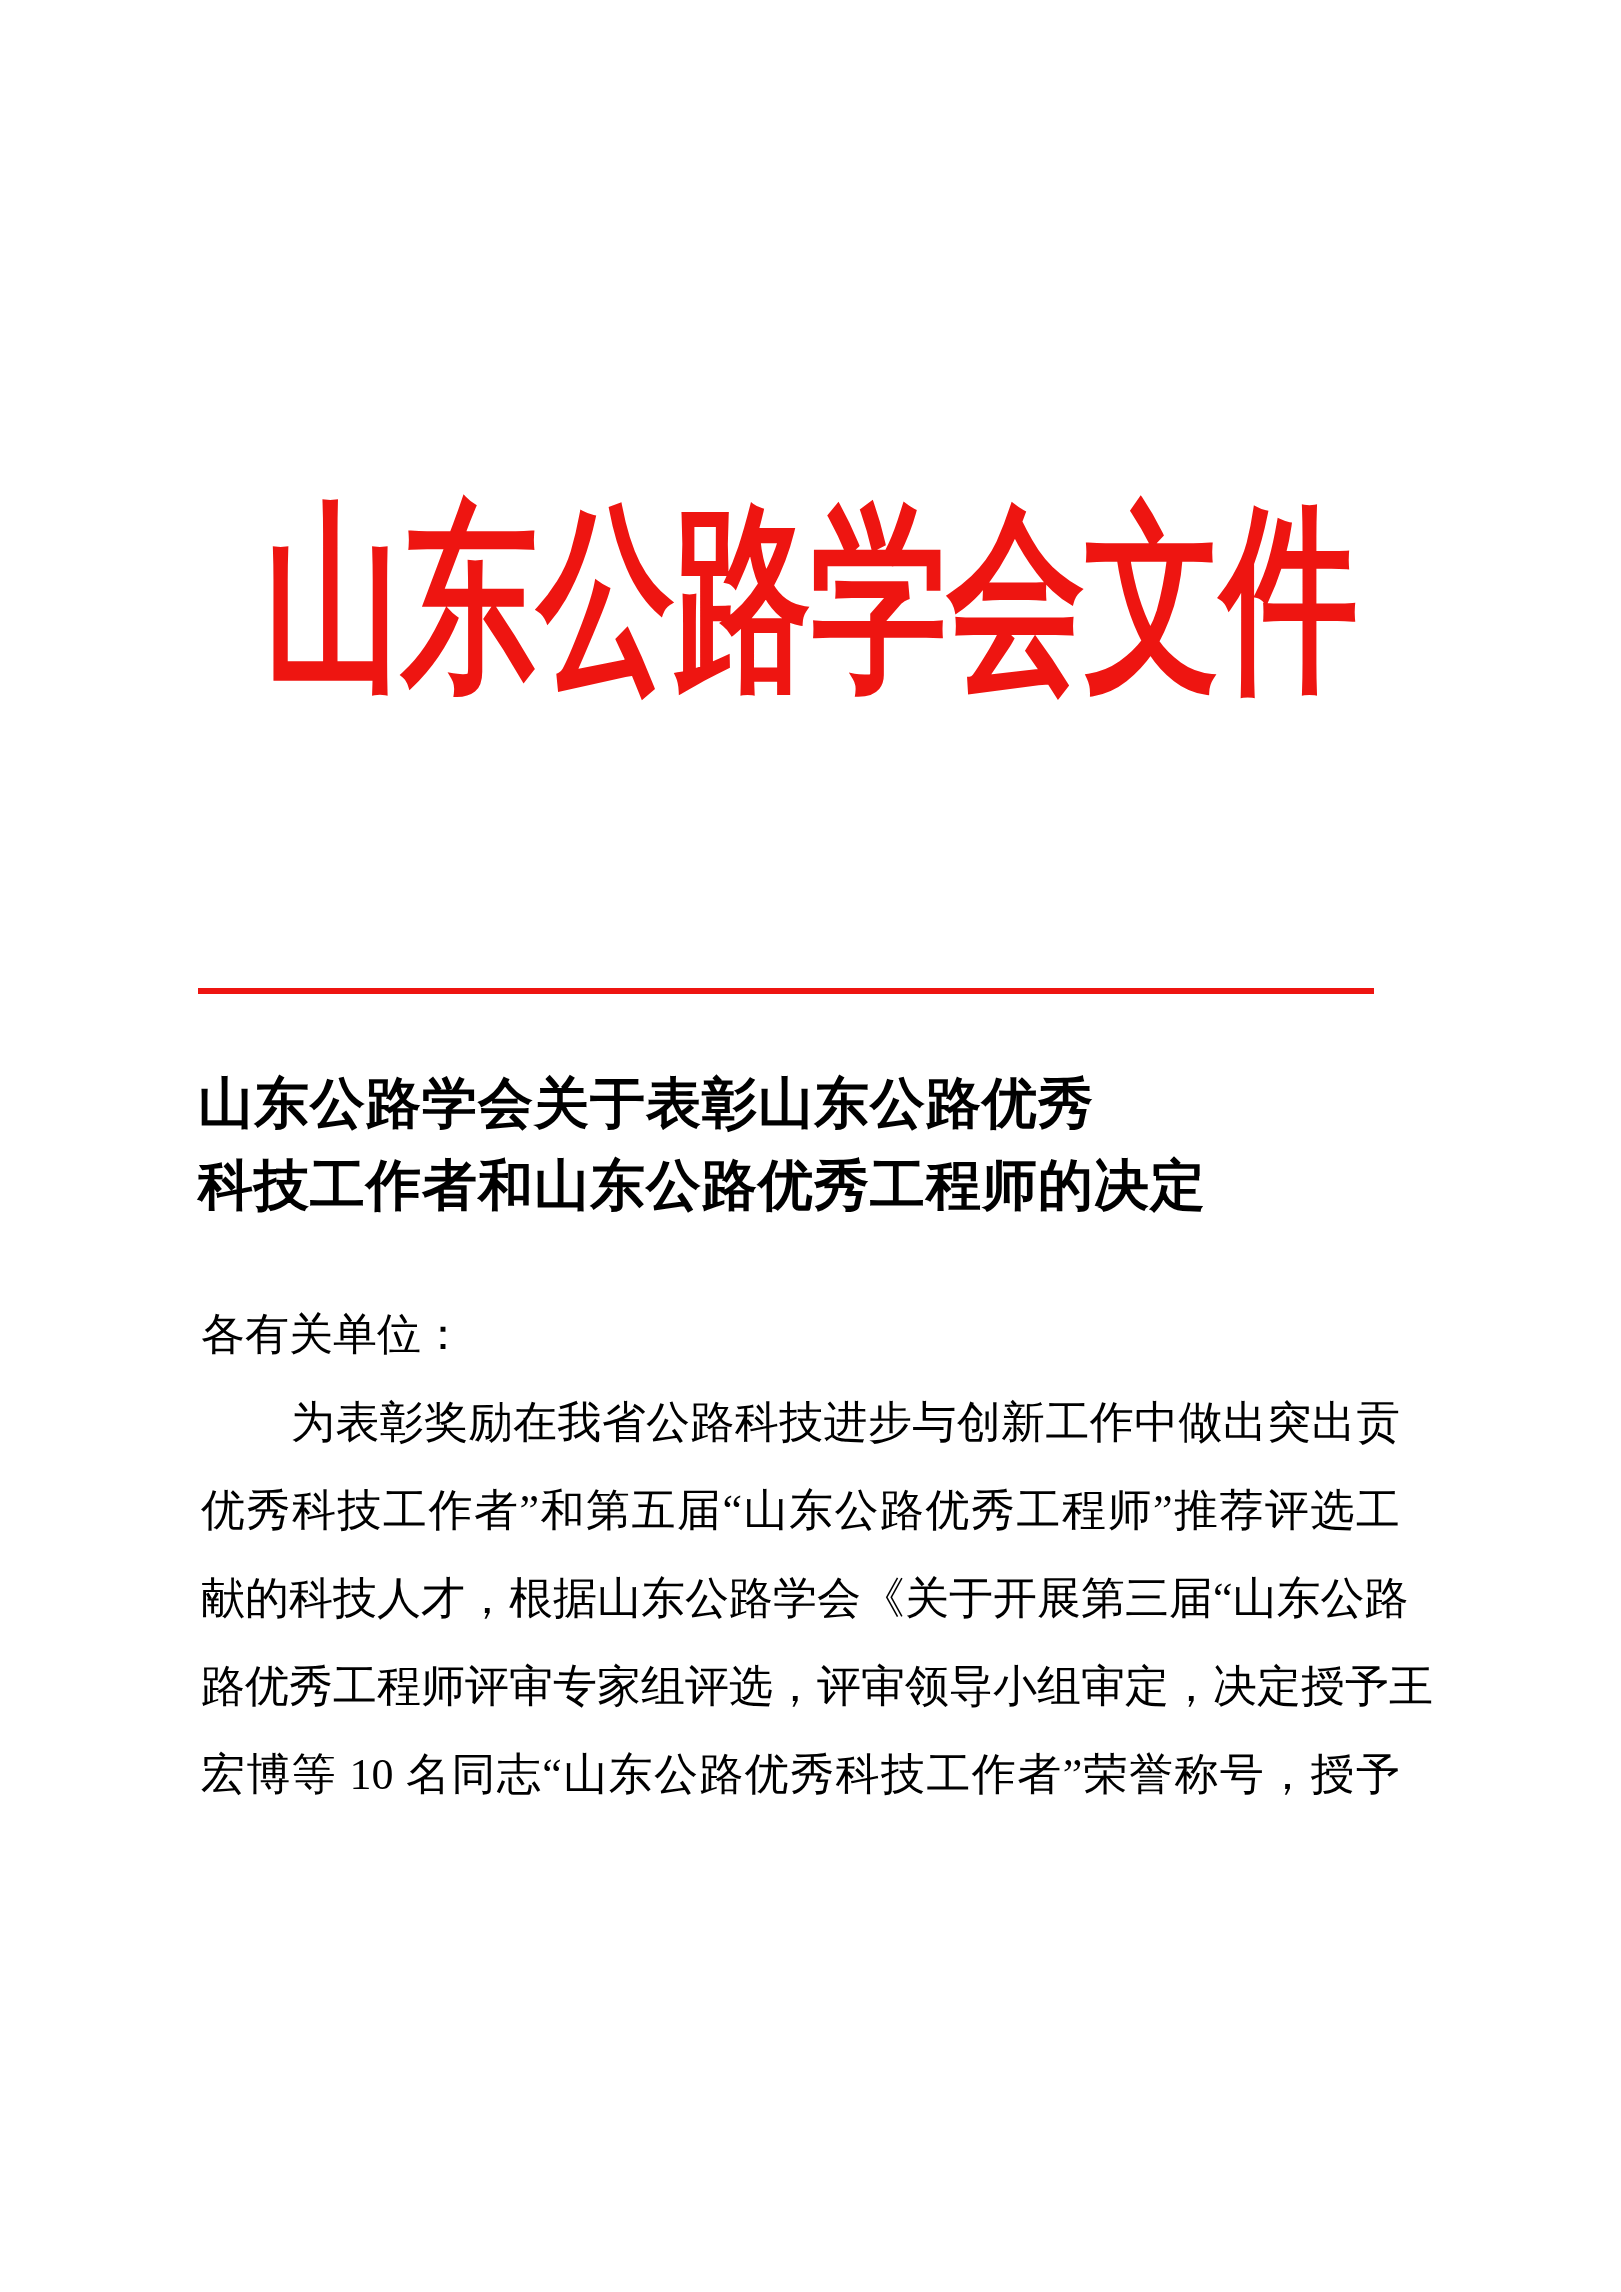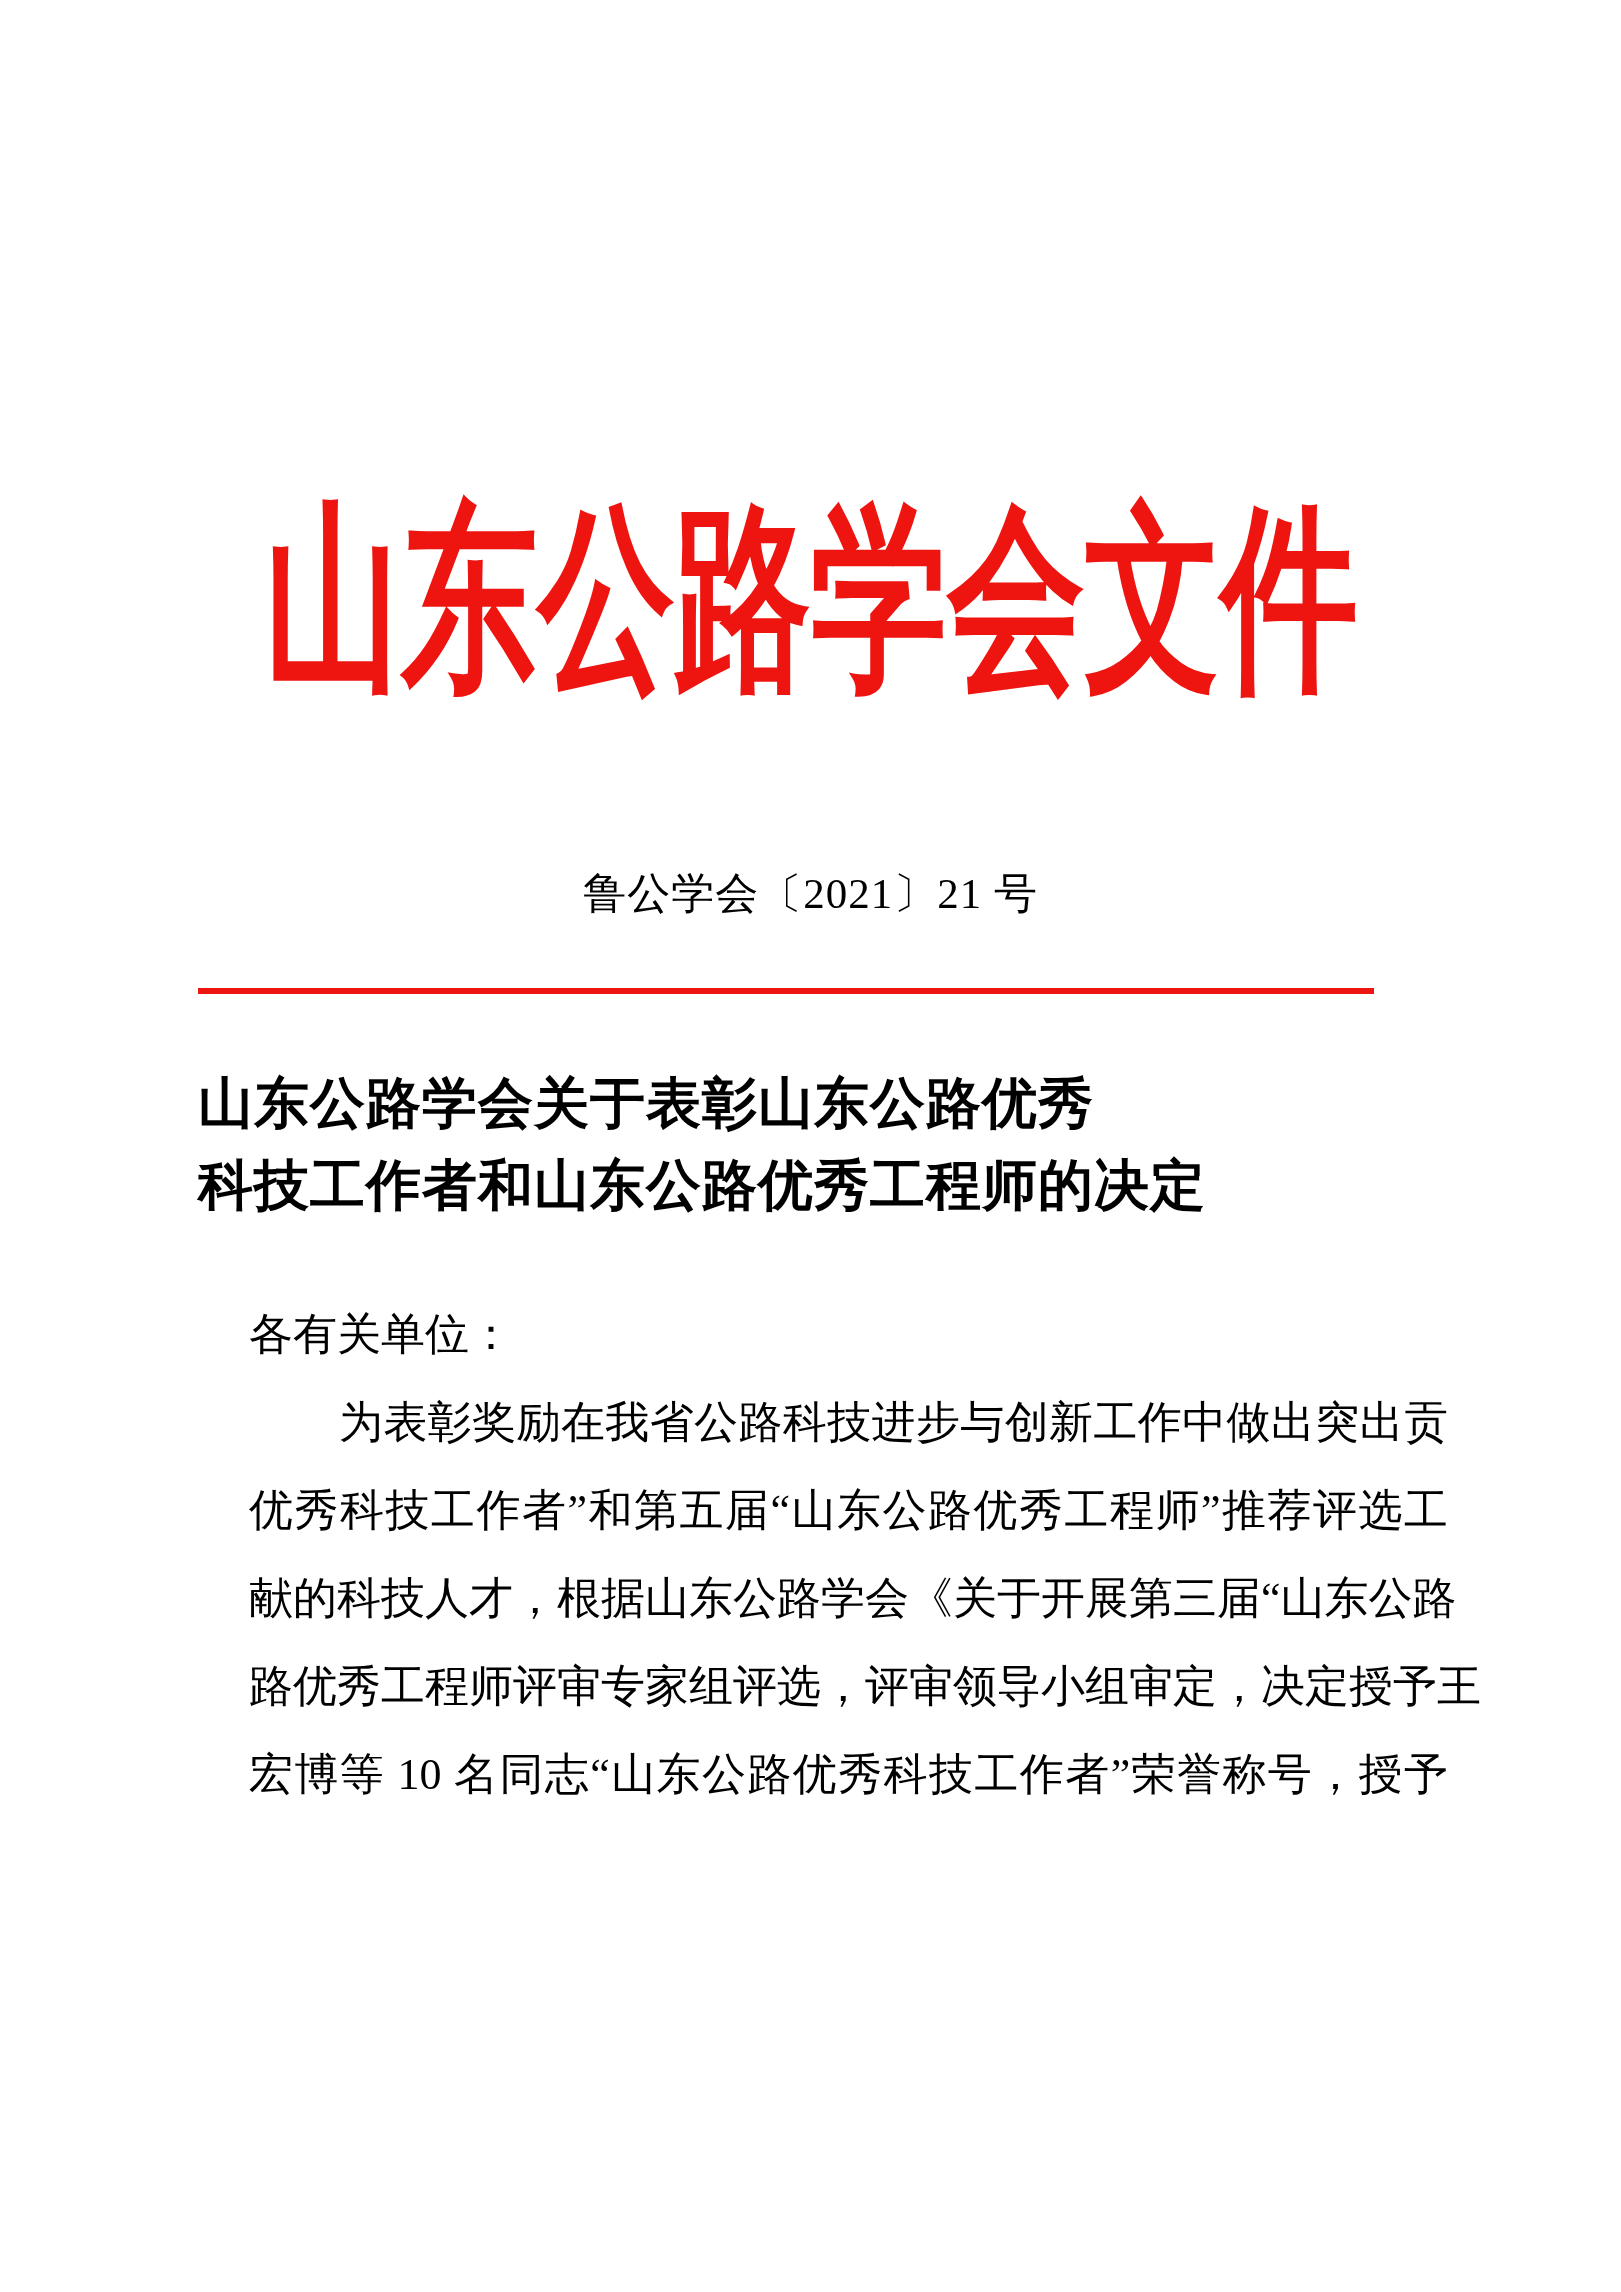--- a/index.html
+++ b/index.html
@@ -74,21 +74,20 @@
   }
 
   
   .body-text {
     position: absolute;
     top: 1291px;
     left: 201px;
     width: 1199px;
     font-size: 44px;
     line-height: 88px;
-    margin-left: 48px;
   }
   .body-line {
     text-align: justify;
     text-align-last: justify;
     text-justify: inter-character;
     white-space: nowrap;
   }
   .body-line.salutation {
     text-align: left;
     text-align-last: left;
@@ -110,21 +109,20 @@
 </style>
 </head>
 <body>
 
 <div class="page">
 
   <div class="letterhead-row">
     <div class="letterhead-title">山东公路学会文件</div>
   </div>
 
-  <div class="doc-number">鲁公学会〔2021〕21 号</div>
 
   <div class="red-rule"></div>
 
   <div class="doc-title">
     <div>山东公路学会关于表彰山东公路优秀</div>
     <div>科技工作者和山东公路优秀工程师的决定</div>
   </div>
 
   <div class="body-text">
     <div class="body-line salutation">各有关单位：</div>

